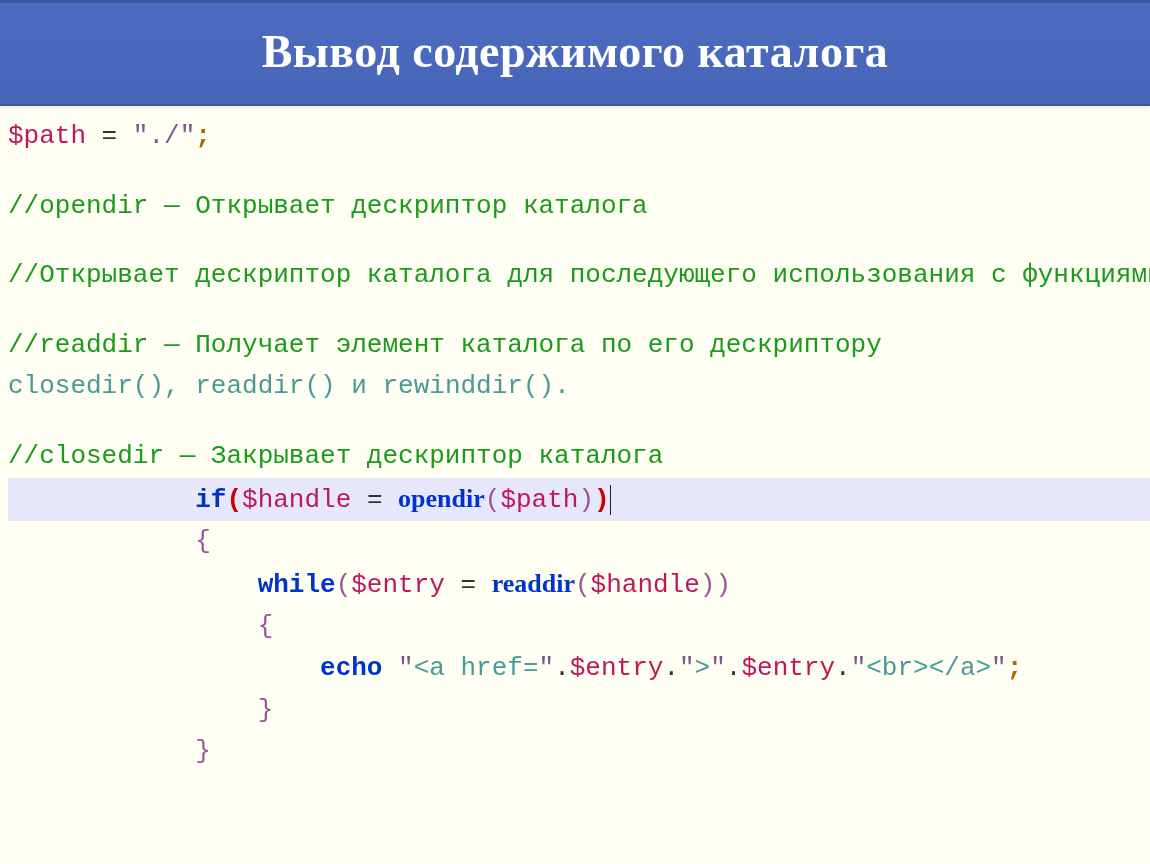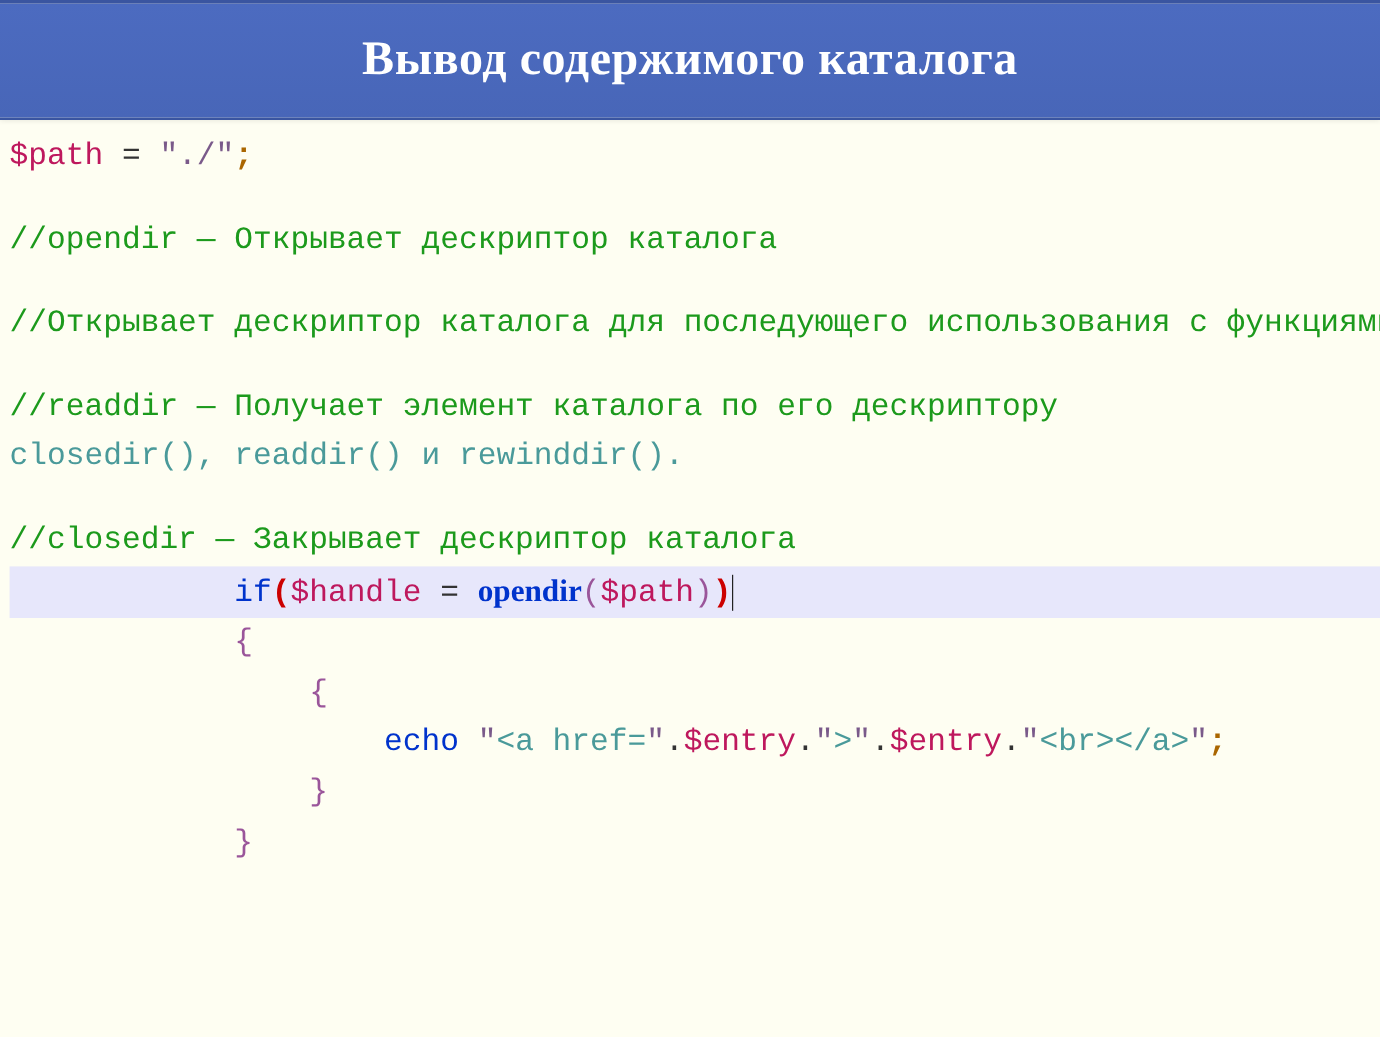--- a/index.html
+++ b/index.html
@@ -17,38 +17,38 @@
     border-top: 3px solid #3a55a0;
     border-bottom: 2px solid #3a55a0;
     box-shadow: 0 2px 4px rgba(0,0,0,0.08);
     padding: 22px 10px 26px 10px;
     text-align: center;
   }
   .header h1 {
     color: #ffffff;
     font-family: Georgia, 'Times New Roman', serif;
     font-weight: bold;
-    font-size: 40px;
+    font-size: 46px;
     letter-spacing: 0.5px;
   }
   .code-area {
     padding: 10px 0 0 8px;
     font-size: 26px;
     line-height: 1.6;
     position: relative;
   }
   .code-line {
     white-space: pre;
   }
   .var { color: #be185d; }
   .op  { color: #333; }
   .str { color: #7a5a8a; }
   .comment { color: #1c9a1c; margin-top: 28px; }
   .text-code { color: #4a9a9a; }
-  .kw { color: #0033cc; font-weight: normal; }
+  .kw { color: #0033cc; font-weight: bold; }
   .fn { color: #0033cc; font-weight: bold; font-family: Liberation Serif, serif; }
   .brace { color: #9a559a; }
   .paren-red { color: #cc0000; font-weight: bold; }
   .semi { color: #aa6600; font-weight: bold; }
   .cursor { border-right: 1.5px solid #222; }
   .hl-line {
     background: #e7e7fb;
     display: block;
     width: 100%;
     padding-left: 0;
@@ -75,20 +75,21 @@
   <div class="code-line comment">//readdir — Получает элемент каталога по его дескриптору</div>
 
   <div class="code-line"><span class="text-code">closedir</span><span class="text-code">(), </span><span class="text-code">readdir</span><span class="text-code">() и </span><span class="text-code">rewinddir</span><span class="text-code">().</span></div>
 
   <div class="code-line comment">//closedir — Закрывает дескриптор каталога</div>
 
   <div class="code-line hl-line"><span class="indent-guide">            </span><span class="kw">if</span><span class="paren-red">(</span><span class="var">$handle</span><span class="op"> = </span><span class="fn">opendir</span><span class="brace">(</span><span class="var">$path</span><span class="brace">)</span><span class="paren-red cursor">)</span></div>
 
   <div class="code-line"><span class="indent-guide">            </span><span class="brace">{</span></div>
 
+  <div class="code-line"><span class="indent-guide">                </span><span class="kw">while</span><span class="brace">(</span><span class="var">$entry</span><span class="op"> = </span><span class="fn">readdir</span><span class="brace">(</span><span class="var">$handle</span><span class="brace">)</span><span class="brace">)</span></div>
 
   <div class="code-line"><span class="indent-guide">                </span><span class="brace">{</span></div>
 
   <div class="code-line"><span class="indent-guide">                    </span><span class="kw">echo</span><span> </span><span class="str">"</span><span class="text-code">&lt;a href=</span><span class="str">"</span><span class="op">.</span><span class="var">$entry</span><span class="op">.</span><span class="str">"</span><span class="text-code">&gt;</span><span class="str">"</span><span class="op">.</span><span class="var">$entry</span><span class="op">.</span><span class="str">"</span><span class="text-code">&lt;br&gt;&lt;/a&gt;</span><span class="str">"</span><span class="semi">;</span></div>
 
   <div class="code-line"><span class="indent-guide">                </span><span class="brace">}</span></div>
 
 
   <div class="code-line"><span class="indent-guide">            </span><span class="brace">}</span></div>
 

